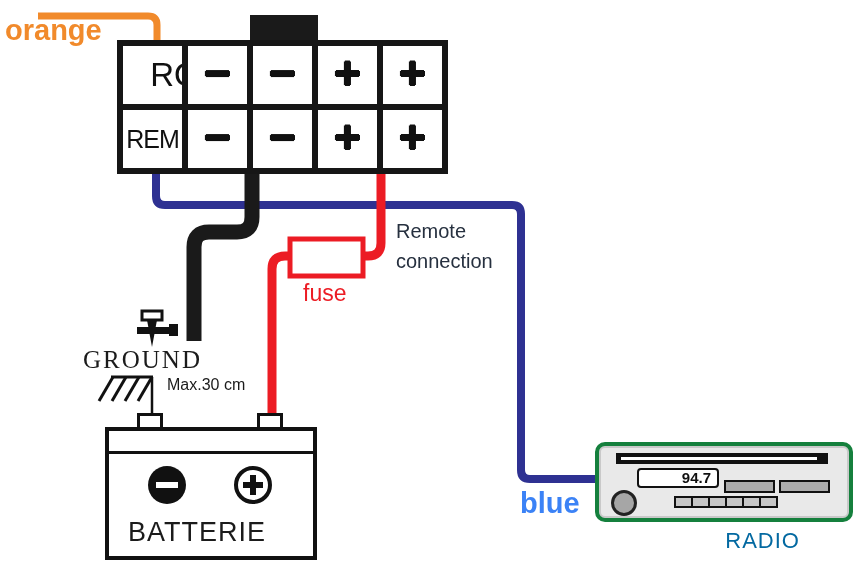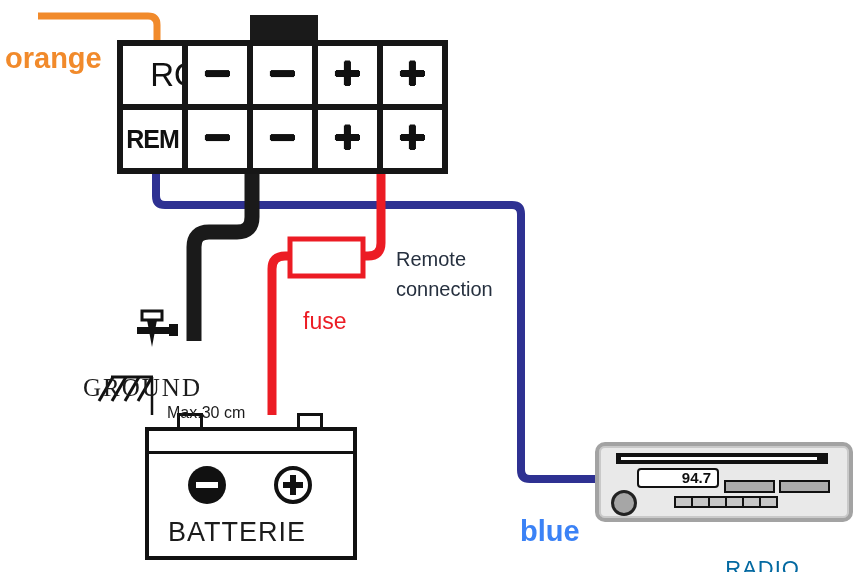--- a/index.html
+++ b/index.html
@@ -14,36 +14,36 @@
     position:absolute;left:117px;top:40px;width:331px;height:134px;
     background:#161616;z-index:2;box-sizing:border-box;
     display:grid;grid-template-columns:repeat(5,1fr);grid-template-rows:repeat(2,1fr);
     gap:6px;padding:6px;
   }
   .cell{
     background:#ffffff;display:flex;align-items:center;justify-content:center;
     color:#111;overflow:hidden;
   }
   .cell.lbl-big{font-size:33px;font-weight:normal;letter-spacing:0px;padding-left:45px;}
-  .cell.lbl-sm{font-size:25px;font-weight:bold;letter-spacing:-1px;}
+  .cell.lbl-sm{font-size:25px;font-weight:normal;letter-spacing:-1px;}
   .cell.sign{
     font-size:46px;font-weight:bold;padding-bottom:4px;
     text-shadow:1px 0 currentColor,-1px 0 currentColor,0 1px currentColor,0 -1px currentColor;
   }
   
-  .tag{position:absolute;z-index:3;white-space:pre-line;margin-top:28px;}
+  .tag{position:absolute;z-index:3;white-space:pre-line;}
   .tag-orange{left:5px;top:14px;font-size:29px;font-weight:bold;color:#F18A2B;}
   .tag-remote{left:396px;top:216px;font-size:20px;line-height:30px;color:#26303F;}
   .tag-fuse{left:303px;top:280px;font-size:23px;font-weight:normal;color:#EC1C24;}
   .tag-ground{left:83px;top:346px;font-size:25px;letter-spacing:2px;color:#1B1B1B;font-family:Liberation Serif, serif;}
   .tag-max{left:167px;top:376px;font-size:16px;color:#1B1B1B;}
   .tag-blue{left:520px;top:487px;font-size:29px;font-weight:bold;color:#3b82f6;}
   .tag-radio{left:650px;top:528px;width:150px;text-align:right;font-size:22px;letter-spacing:1px;color:#0369a1;}
   
-  .battery{position:absolute;left:105px;top:413px;width:184px;height:147px;z-index:2;margin-left:40px;}
+  .battery{position:absolute;left:105px;top:413px;width:184px;height:147px;z-index:2;}
   .terminal{
     position:absolute;top:0;width:26px;height:17px;background:#fff;
     border:3px solid #111;box-sizing:border-box;
   }
   .terminal.neg{left:32px;}
   .terminal.pos{left:152px;}
   .bat-body{
     position:absolute;left:0;top:14px;width:212px;height:133px;
     background:#fff;border:4px solid #111;box-sizing:border-box;
   }
@@ -54,21 +54,21 @@
   .pole.plus{left:129px;top:53px;background:#fff;border:4px solid #111;}
   .pole.plus .bar-h{position:absolute;left:5px;top:12px;width:20px;height:6px;background:#111;}
   .pole.plus .bar-v{position:absolute;left:12px;top:5px;width:6px;height:20px;background:#111;}
   .bat-label{
     position:absolute;left:0;bottom:12px;width:100%;text-align:center;
     font-size:27px;letter-spacing:1px;color:#1B1B1B;
   }
   
   .radio{
     position:absolute;left:595px;top:442px;width:258px;height:80px;z-index:2;
-    background:#E9E9E9;border:4px solid #a3a3a3;border-radius:10px;
+    background:#E9E9E9;border:4px solid #15803d;border-radius:10px;
     box-sizing:border-box;box-shadow:inset 0 0 0 2px #C9C9C9;
   }
   .cd-slot{position:absolute;left:17px;top:7px;width:212px;height:11px;background:#111;}
   .cd-slot .stripe{position:absolute;left:5px;right:11px;top:4px;height:3px;background:#fff;}
   .freq-display{
     position:absolute;left:38px;top:22px;width:82px;height:20px;background:#fff;
     border:2px solid #111;border-radius:4px;box-sizing:border-box;
     font-size:15px;font-weight:bold;color:#111;text-align:right;
     padding-right:6px;line-height:16px;
   }

